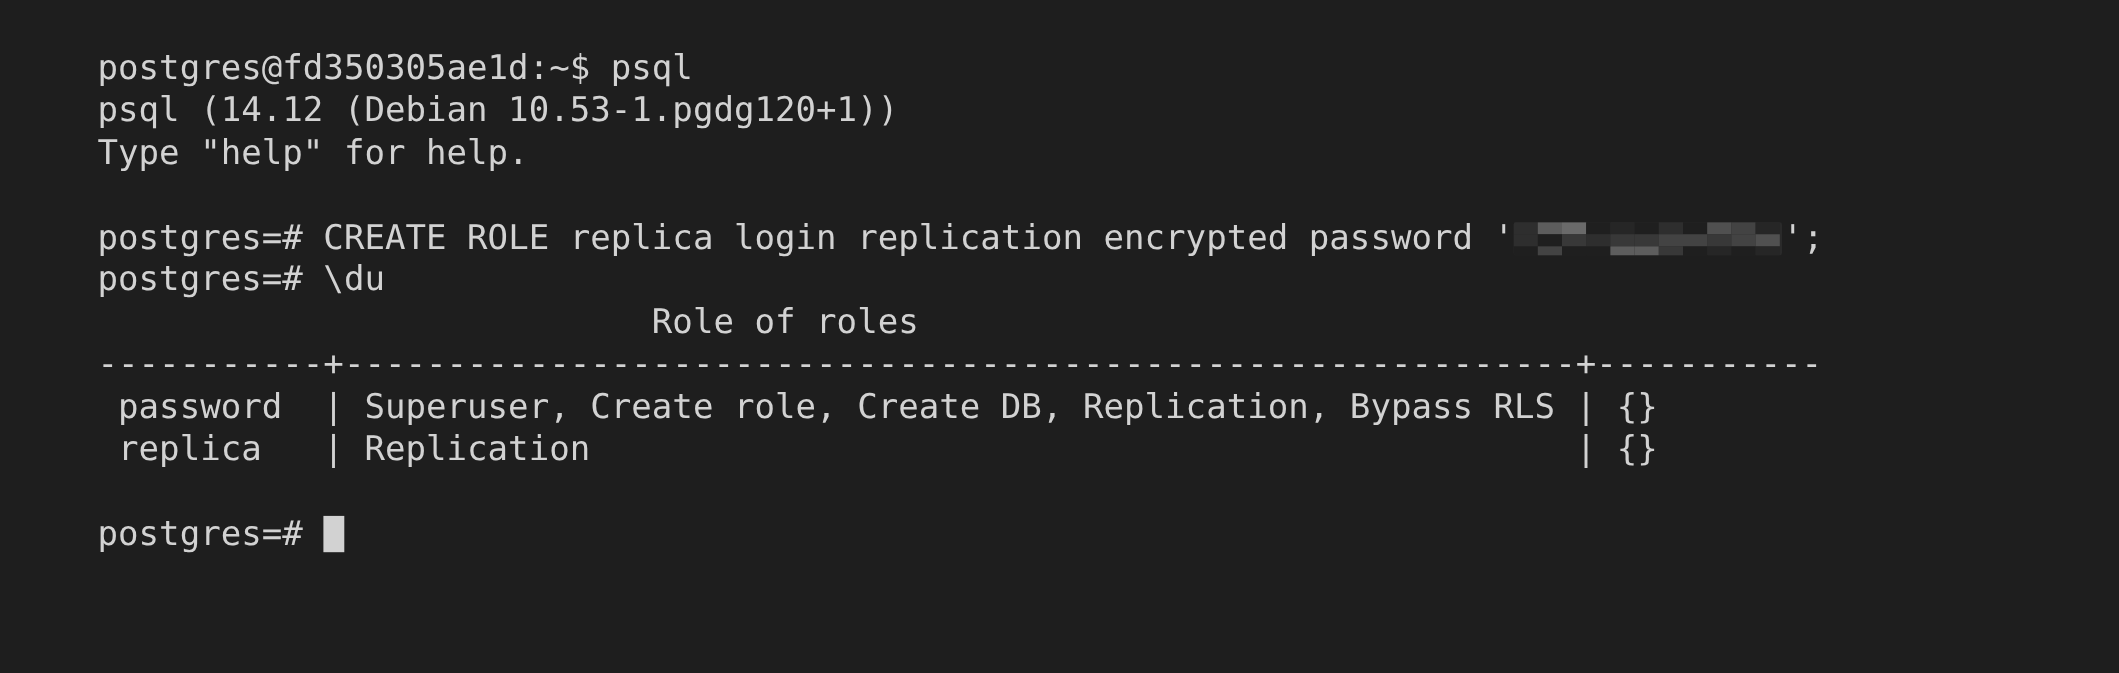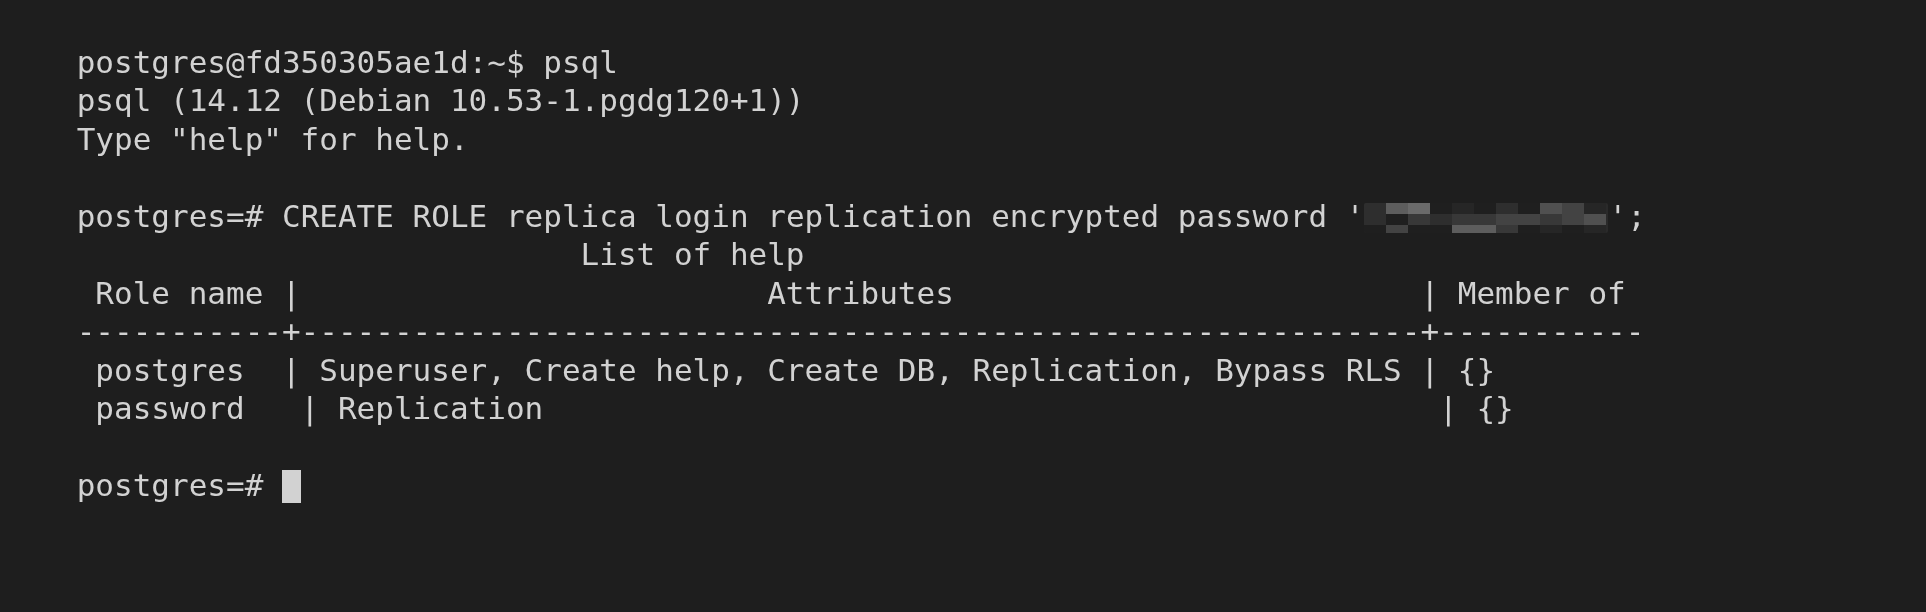--- a/index.html
+++ b/index.html
@@ -23,21 +23,21 @@
     font-size: 31px;
     line-height: 38.5px;
     letter-spacing: 0px;
     padding: 4px 0 0 0;
     box-sizing: border-box;
   }
   .line {
     white-space: pre;
     height: 38.5px;
     display: block;
-    padding-left: 2px;
+    padding-left: 14px;
   }
   .line.blank {
     color: transparent;
   }
   .seg {
     white-space: pre;
   }
   
   .redacted {
     display: inline-block;
@@ -82,39 +82,39 @@
 
   <div class="line blank">
     <span class="seg"></span>
   </div>
 
   <div class="line">
     <span class="seg">postgres=# </span><span class="seg">CREATE ROLE replica login replication encrypted password '</span><span class="redacted"><span class="mo" style="left: 0px; top: 0px; background: rgb(46, 46, 46);"></span><span class="mo" style="left: 22px; top: 0px; background: rgb(93, 93, 93);"></span><span class="mo" style="left: 44px; top: 0px; background: rgb(106, 106, 106);"></span><span class="mo" style="left: 66px; top: 0px; background: rgb(31, 31, 31);"></span><span class="mo" style="left: 88px; top: 0px; background: rgb(38, 38, 38);"></span><span class="mo" style="left: 110px; top: 0px; background: rgb(31, 31, 31);"></span><span class="mo" style="left: 132px; top: 0px; background: rgb(46, 46, 46);"></span><span class="mo" style="left: 154px; top: 0px; background: rgb(31, 31, 31);"></span><span class="mo" style="left: 176px; top: 0px; background: rgb(80, 80, 80);"></span><span class="mo" style="left: 198px; top: 0px; background: rgb(67, 67, 67);"></span><span class="mo" style="left: 220px; top: 0px; background: rgb(38, 38, 38);"></span><span class="mo" style="left: 0px; top: 11px; background: rgb(46, 46, 46);"></span><span class="mo" style="left: 22px; top: 11px; background: rgb(31, 31, 31);"></span><span class="mo" style="left: 44px; top: 11px; background: rgb(56, 56, 56);"></span><span class="mo" style="left: 66px; top: 11px; background: rgb(46, 46, 46);"></span><span class="mo" style="left: 88px; top: 11px; background: rgb(56, 56, 56);"></span><span class="mo" style="left: 110px; top: 11px; background: rgb(56, 56, 56);"></span><span class="mo" style="left: 132px; top: 11px; background: rgb(67, 67, 67);"></span><span class="mo" style="left: 154px; top: 11px; background: rgb(67, 67, 67);"></span><span class="mo" style="left: 176px; top: 11px; background: rgb(56, 56, 56);"></span><span class="mo" style="left: 198px; top: 11px; background: rgb(67, 67, 67);"></span><span class="mo" style="left: 220px; top: 11px; background: rgb(80, 80, 80);"></span><span class="mo" style="left: 0px; top: 22px; background: rgb(31, 31, 31);"></span><span class="mo" style="left: 22px; top: 22px; background: rgb(67, 67, 67);"></span><span class="mo" style="left: 44px; top: 22px; background: rgb(31, 31, 31);"></span><span class="mo" style="left: 66px; top: 22px; background: rgb(31, 31, 31);"></span><span class="mo" style="left: 88px; top: 22px; background: rgb(93, 93, 93);"></span><span class="mo" style="left: 110px; top: 22px; background: rgb(93, 93, 93);"></span><span class="mo" style="left: 132px; top: 22px; background: rgb(56, 56, 56);"></span><span class="mo" style="left: 154px; top: 22px; background: rgb(31, 31, 31);"></span><span class="mo" style="left: 176px; top: 22px; background: rgb(38, 38, 38);"></span><span class="mo" style="left: 198px; top: 22px; background: rgb(31, 31, 31);"></span><span class="mo" style="left: 220px; top: 22px; background: rgb(38, 38, 38);"></span></span><span class="seg">';</span>
   </div>
 
 
-
   <div class="line">
-    <span class="seg">                           List of help</span>
+    <span class="seg">postgres=# \du</span>
   </div>
 
   <div class="line">
-    <span class="seg"> Role name |                         Attributes                         | Member of </span>
+    <span class="seg">                           Role of roles</span>
   </div>
+
 
   <div class="line">
     <span class="seg">-----------+------------------------------------------------------------+-----------</span>
   </div>
 
   <div class="line">
-    <span class="seg"> postgres  | Superuser, Create help, Create DB, Replication, Bypass RLS | {}</span>
+    <span class="seg"> password  | Superuser, Create role, Create DB, Replication, Bypass RLS | {}</span>
   </div>
 
   <div class="line">
-    <span class="seg"> password   | Replication                                                | {}</span>
+    <span class="seg"> replica   | Replication                                                | {}</span>
   </div>
 
   <div class="line blank">
     <span class="seg"></span>
   </div>
 
   <div class="line">
     <span class="seg">postgres=# </span><span class="seg"></span><span class="cursor"></span>
   </div>
 

